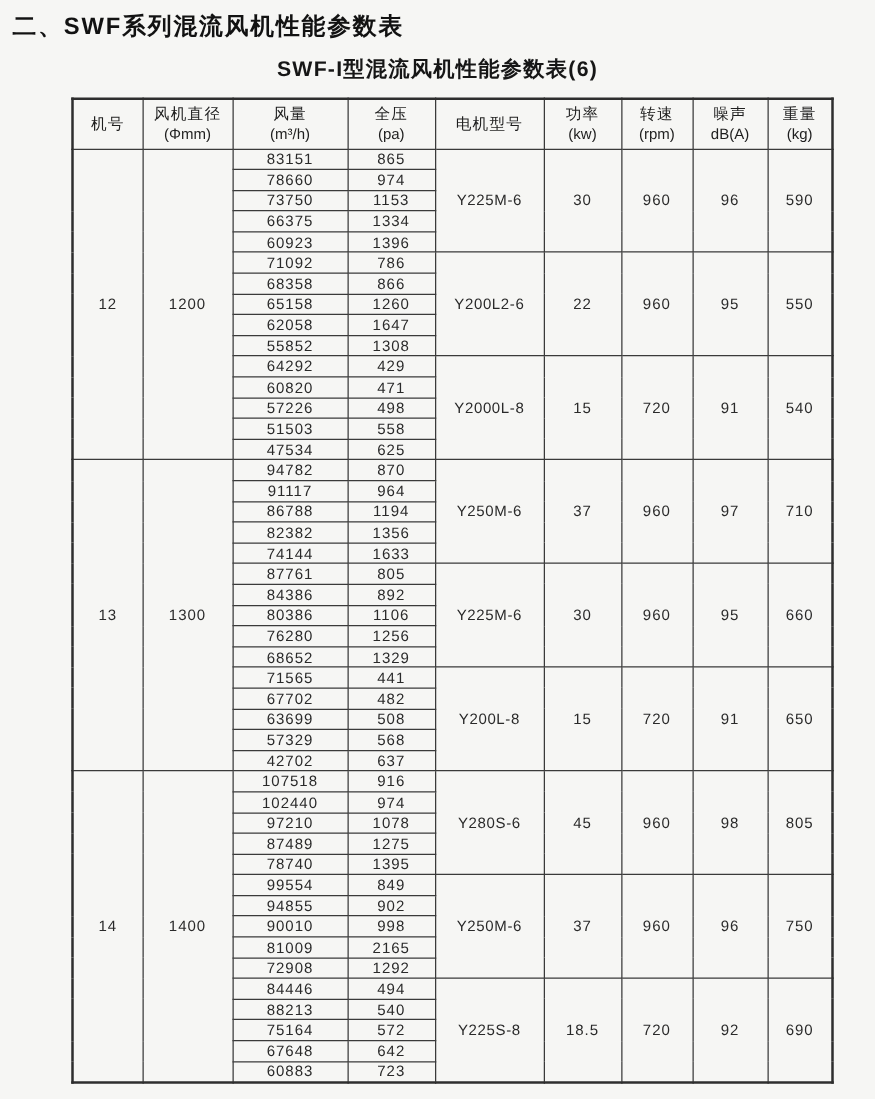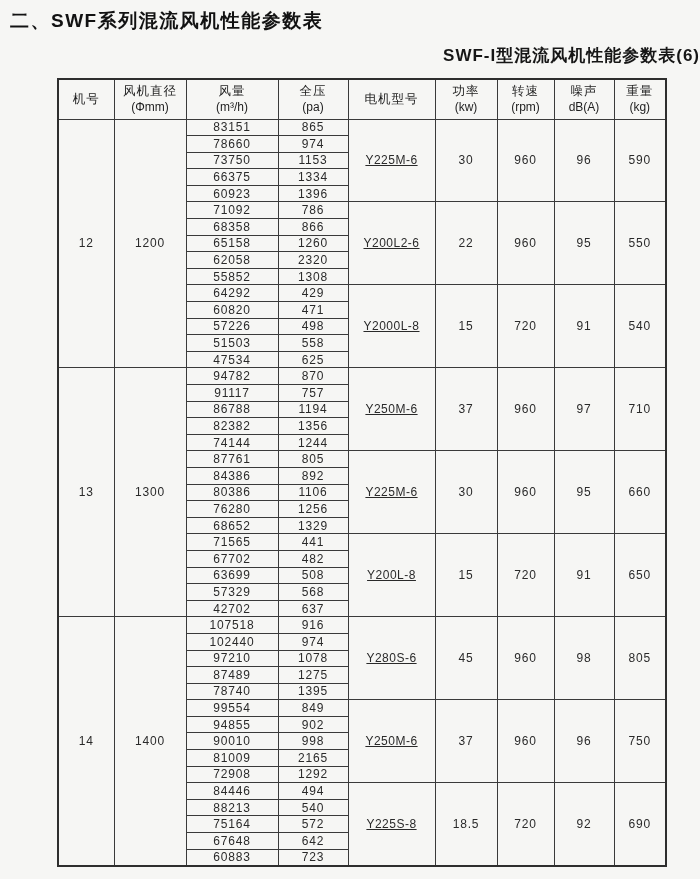--- a/index.html
+++ b/index.html
@@ -12,21 +12,21 @@
     overflow:hidden;
   }
   .page { position:relative; width:700px; height:879px; }
   .doc-title {
     position:absolute; left:10px; top:8px;
     font-size:19px; font-weight:bold; color:#121212;
     letter-spacing:1.5px; white-space:nowrap;
   }
   .table-title {
     position:absolute; left:0; top:44px; width:700px;
-    text-align:right; font-size:17px; font-weight:bold; color:#161616;
+    text-align:center; font-size:17px; font-weight:bold; color:#161616;
     letter-spacing:1px; white-space:nowrap;
   }
   table.spec {
     position:absolute; left:57px; top:78px;
     width:608px; border-collapse:collapse; table-layout:fixed;
     border:2px solid #2e2e2e;
     background:transparent;
   }
   table.spec th, table.spec td {
     border:1px solid #3a3a3a;
@@ -36,21 +36,21 @@
   }
   thead th {
     height:40px; font-weight:normal; font-size:12.5px;
     line-height:1.3; color:#1e1e1e; letter-spacing:1px;
   }
   thead th .sub { display:block; font-size:12px; letter-spacing:0; }
   tbody td {
     height:16.6px; font-size:12px; letter-spacing:0.8px;
     color:#2a2a2a; line-height:1;
   }
-  tbody td.motor-cell { letter-spacing:0.5px;text-decoration:underline; }
+  tbody td.motor-cell { letter-spacing:0.5px; }
 </style>
 </head>
 <body>
 
 <div class="page">
 
   <div class="doc-title">二、SWF系列混流风机性能参数表</div>
 
   <div class="table-title">SWF-I型混流风机性能参数表(6)</div>
 
@@ -119,21 +119,21 @@
         <tr>
           <td>68358</td>
           <td>866</td>
         </tr>
         <tr>
           <td>65158</td>
           <td>1260</td>
         </tr>
         <tr>
           <td>62058</td>
-          <td>2320</td>
+          <td>1647</td>
         </tr>
         <tr>
           <td>55852</td>
           <td>1308</td>
         </tr>
         <tr>
           <td>64292</td>
           <td>429</td>
           <td rowspan="5" class="motor-cell">Y2000L-8</td>
           <td rowspan="5">15</td>
@@ -163,33 +163,33 @@
           <td>94782</td>
           <td>870</td>
           <td rowspan="5" class="motor-cell">Y250M-6</td>
           <td rowspan="5">37</td>
           <td rowspan="5">960</td>
           <td rowspan="5">97</td>
           <td rowspan="5">710</td>
         </tr>
         <tr>
           <td>91117</td>
-          <td>757</td>
+          <td>964</td>
         </tr>
         <tr>
           <td>86788</td>
           <td>1194</td>
         </tr>
         <tr>
           <td>82382</td>
           <td>1356</td>
         </tr>
         <tr>
           <td>74144</td>
-          <td>1244</td>
+          <td>1633</td>
         </tr>
         <tr>
           <td>87761</td>
           <td>805</td>
           <td rowspan="5" class="motor-cell">Y225M-6</td>
           <td rowspan="5">30</td>
           <td rowspan="5">960</td>
           <td rowspan="5">95</td>
           <td rowspan="5">660</td>
         </tr>

